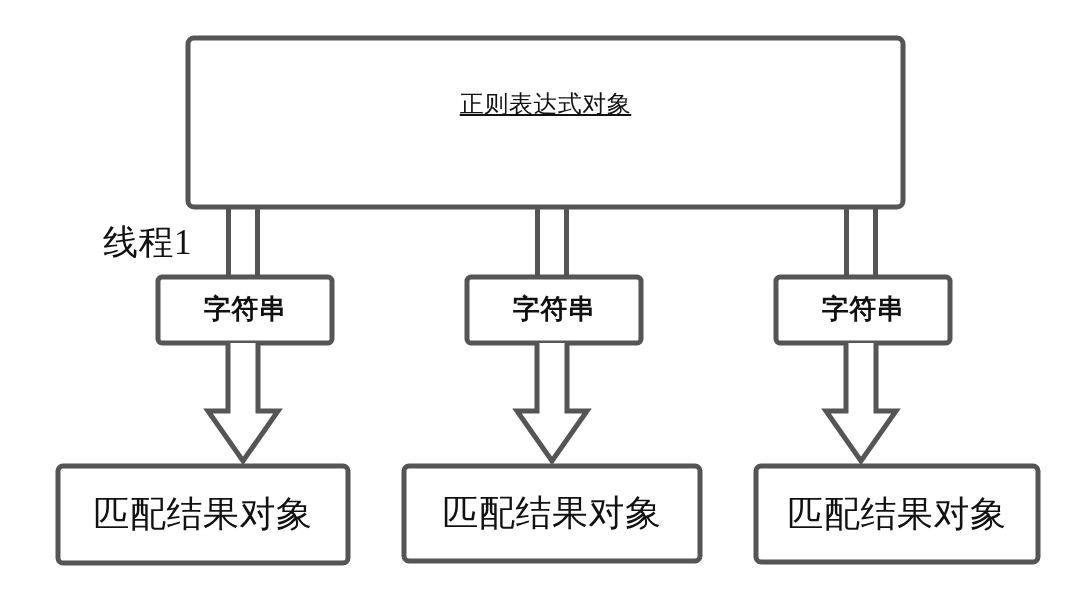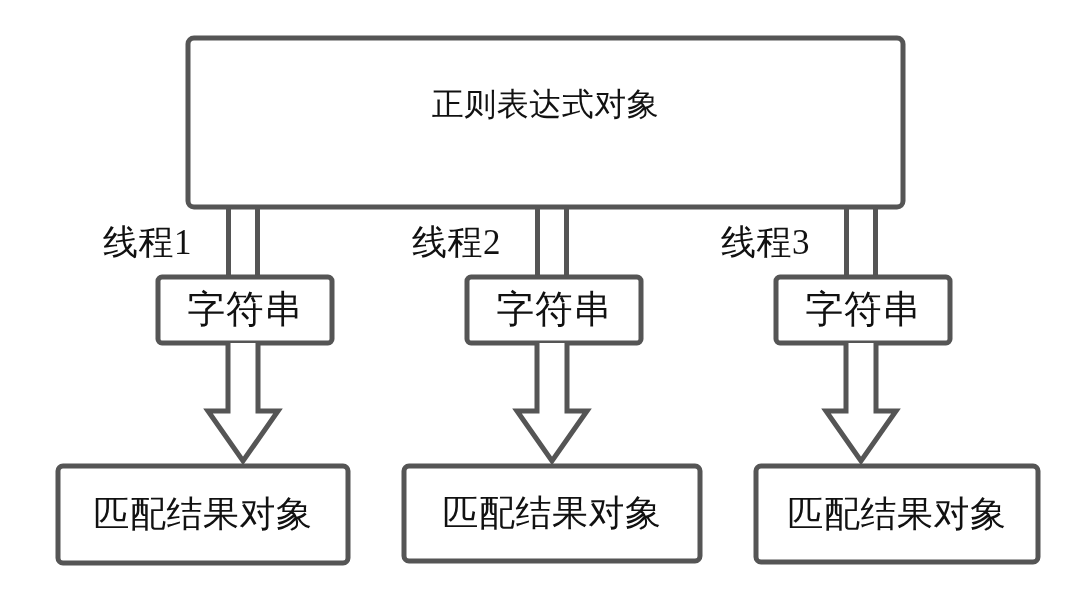--- a/index.html
+++ b/index.html
@@ -29,24 +29,26 @@
     display: flex;
     align-items: center;
     justify-content: center;
     color: #111111;
     white-space: nowrap;
     letter-spacing: 0.5px;
     font-weight: 400;
     text-rendering: geometricPrecision;
   }
   .box-title-main {
-    font-size: 32px;
+    font-size: 24px;
+    text-decoration: underline;
   }
   .box-title-sub {
-    font-size: 38px;
+    font-size: 27px;
+    font-weight: bold;
   }
   .box-title-result {
     font-size: 36px;
   }
   .thread-label {
     position: absolute;
     font-size: 35px;
     color: #111111;
     white-space: nowrap;
     letter-spacing: 0.5px;
@@ -81,22 +83,20 @@
     <polyline points="846,343 846,411 826,411 861,461 896,411 876,411 876,343" fill="#ffffff" stroke="#555555" stroke-width="5" stroke-linejoin="miter"></polyline>
 
     <rect x="58" y="466" width="290" height="97" rx="5" ry="5" fill="#ffffff" stroke="#555555" stroke-width="5"></rect>
     <rect x="404" y="466" width="296" height="95" rx="5" ry="5" fill="#ffffff" stroke="#555555" stroke-width="5"></rect>
     <rect x="756" y="466" width="282" height="96" rx="5" ry="5" fill="#ffffff" stroke="#555555" stroke-width="5"></rect>
   </svg>
 
   <div class="node-label box-title-main" style="left:188px; top:60px; width:715px; height:90px; justify-content:center;">正则表达式对象</div>
 
   <div class="thread-label" style="left:103px; top:219px;">线程1</div>
-  <div class="thread-label" style="left:412px; top:219px;">线程2</div>
-  <div class="thread-label" style="left:721px; top:219px;">线程3</div>
 
   <div class="node-label box-title-sub" style="left:158px; top:277px; width:174px; height:66px;">字符串</div>
   <div class="node-label box-title-sub" style="left:467px; top:277px; width:174px; height:66px;">字符串</div>
   <div class="node-label box-title-sub" style="left:776px; top:277px; width:174px; height:66px;">字符串</div>
 
   <div class="node-label box-title-result" style="left:58px; top:466px; width:290px; height:97px;">匹配结果对象</div>
   <div class="node-label box-title-result" style="left:404px; top:466px; width:296px; height:95px;">匹配结果对象</div>
   <div class="node-label box-title-result" style="left:756px; top:466px; width:282px; height:96px;">匹配结果对象</div>
 
 </div>

